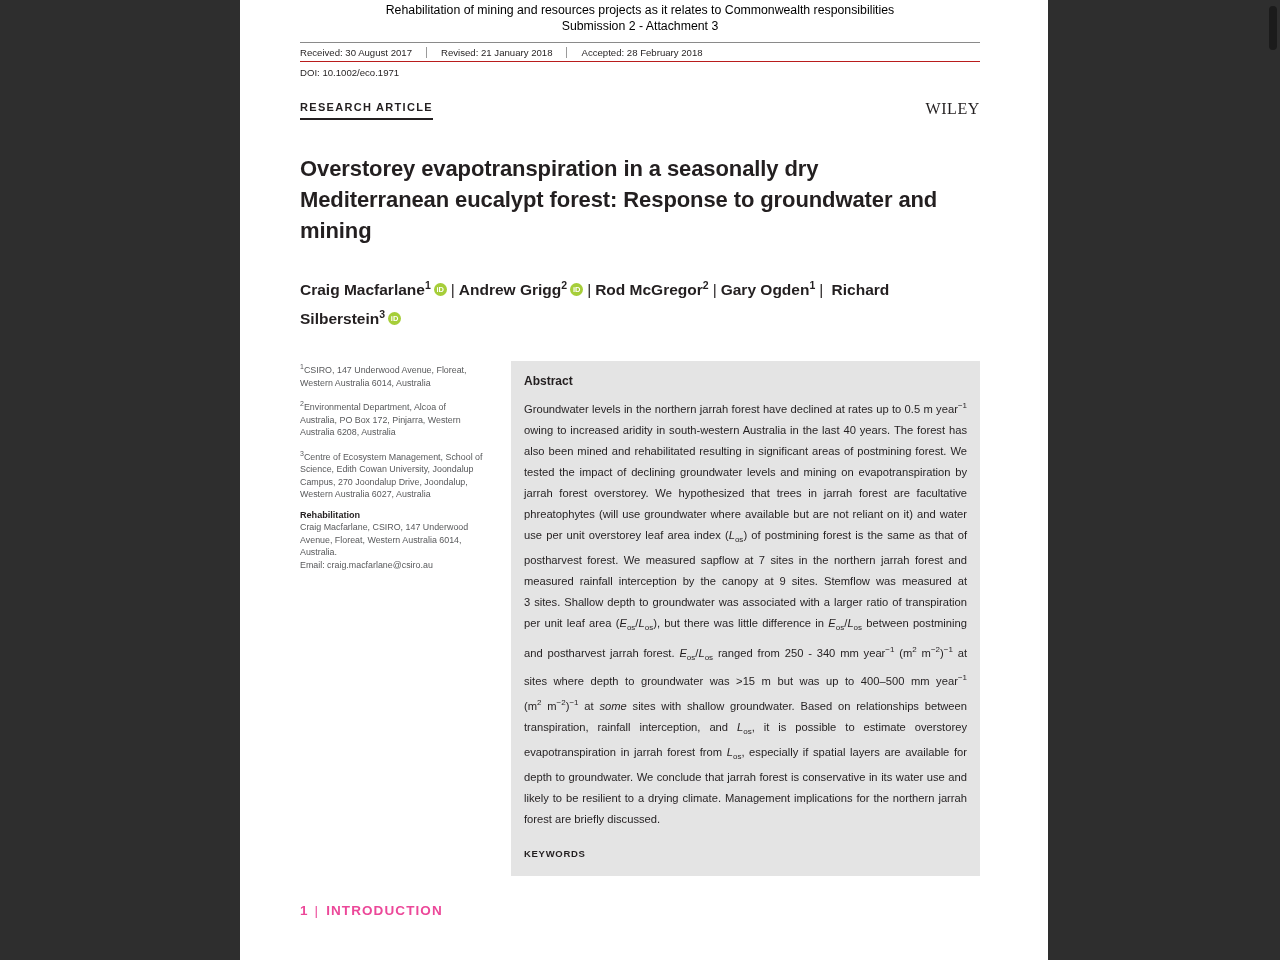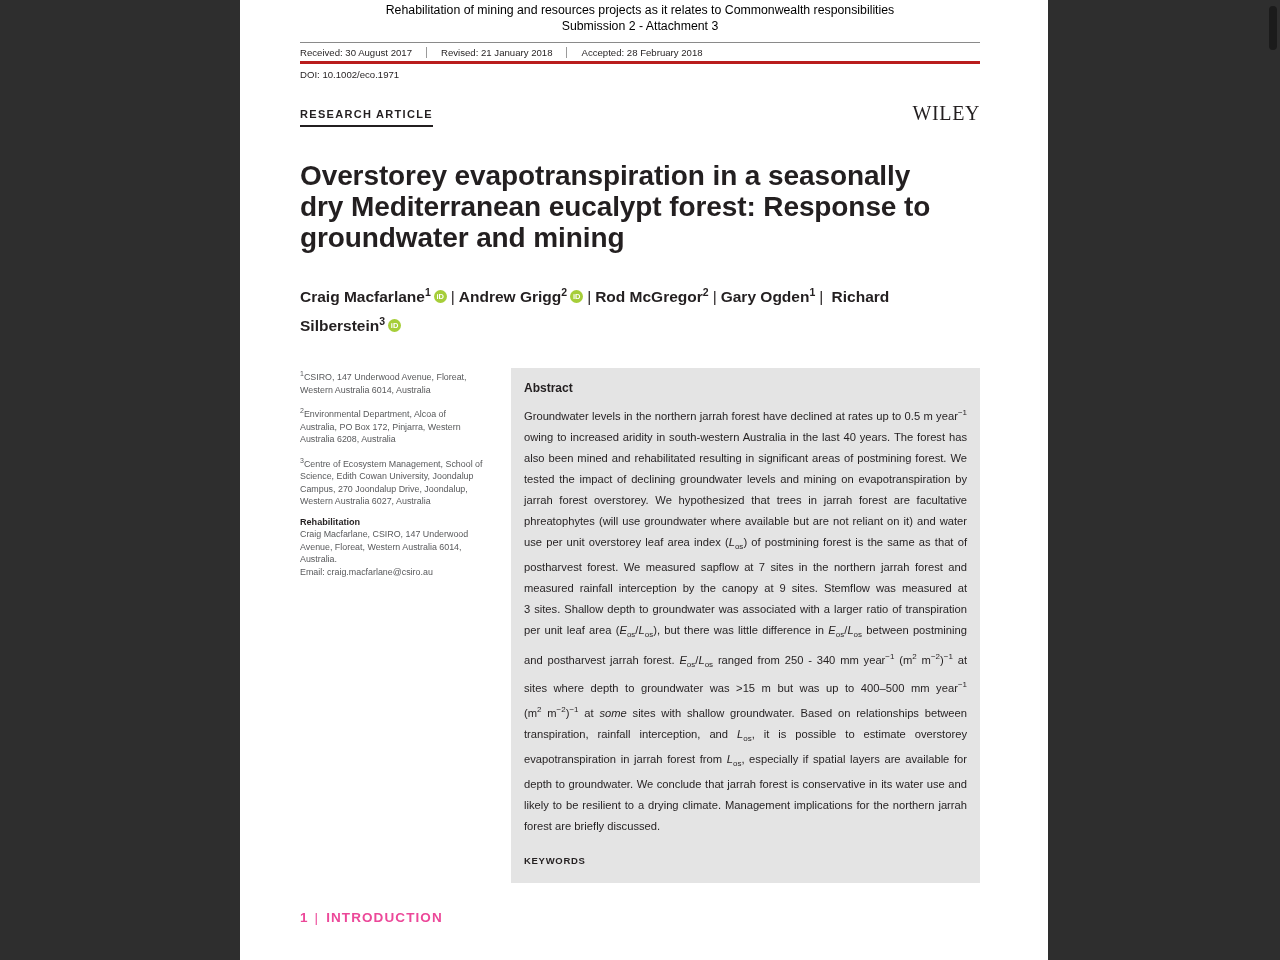--- a/index.html
+++ b/index.html
@@ -55,21 +55,21 @@
   .dates-rule-top {
     margin-top: 8px;
     border-top: 1px solid #8a8a8a;
   }
   .dates-row {
     display: flex;
     align-items: center;
     font-size: 9.6px;
     color: #231f20;
     padding: 4px 0 3px 0;
-    border-bottom: 3px solid #b91c1c;
+    border-bottom: 1px solid #b91c1c;
   }
   .dates-row .cell { padding-right: 14px; }
   .dates-row .cell + .cell {
     border-left: 1px solid #9a9a9a;
     padding-left: 14px;
   }
   .doi-row {
     font-size: 9.6px;
     color: #231f20;
     padding: 5px 0 0 0;
@@ -87,31 +87,31 @@
     font-size: 11px;
     font-weight: bold;
     letter-spacing: 1.3px;
     color: #231f20;
     padding-bottom: 5px;
     border-bottom: 2px solid #231f20;
     display: inline-block;
   }
   .wiley {
     font-family: "Liberation Serif", serif;
-    font-size: 20px;
+    font-size: 16px;
     letter-spacing: 0.6px;
     color: #231f20;
     font-variant: small-caps;
     padding-bottom: 2px;
   }
 
   
   .title {
     margin-top: 33px;
-    font-size: 28px;
+    font-size: 22px;
     line-height: 31px;
     font-weight: bold;
     color: #231f20;
     letter-spacing: -0.1px;
     max-width: 640px;
   }
 
   
   .authors {
     margin-top: 27px;

